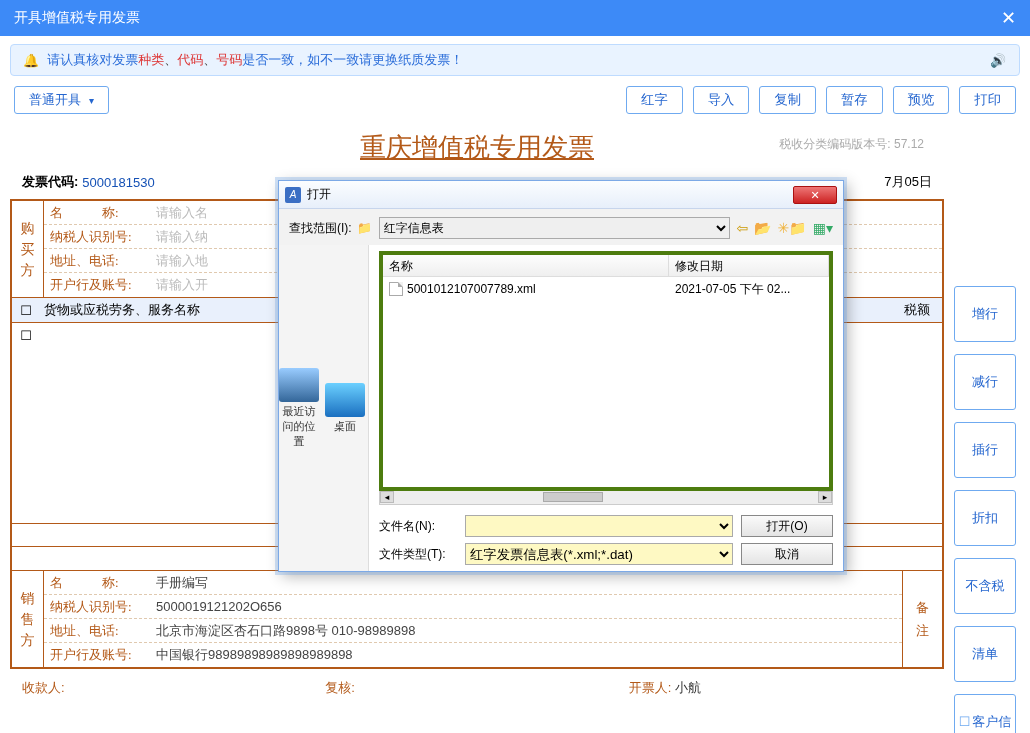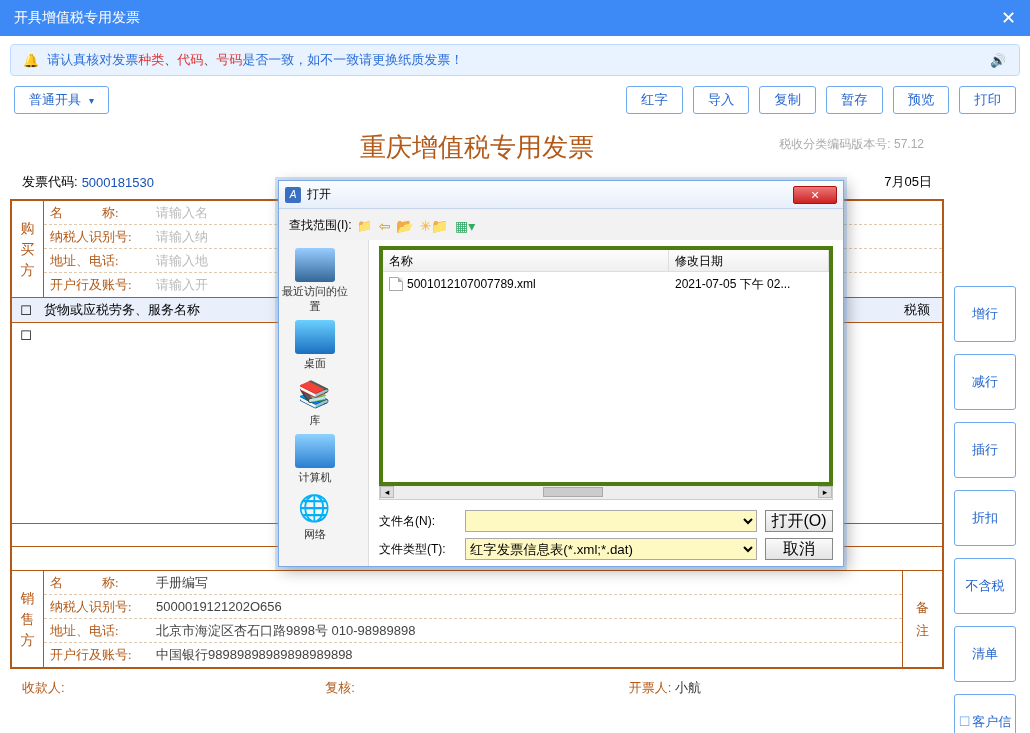--- a/index.html
+++ b/index.html
@@ -18,24 +18,24 @@
 
 
 .toolbar { display: flex; padding: 4px 14px 8px 14px; align-items: center; }
 .dd-btn { border: 1px solid #6faaf0; color: #2566cf; padding: 4px 14px; border-radius: 3px; background:#fff; display:flex; align-items:center; gap:8px; }
 .dd-btn .caret { font-size:10px; }
 .toolbar .spacer { flex:1; }
 .tbtn { border: 1px solid #6faaf0; color: #2566cf; background:#fff; padding: 4px 14px; border-radius:3px; margin-left:10px; }
 
 
 .invoice-wrap { position: relative; margin: 0 10px; }
-.invoice-title { text-align:center; color:#b35918; font-family: SimSun, serif; font-size: 26px; padding: 8px 0 4px 0; }
+.invoice-title { text-align:center; color:#b35918; font-family: SimSun, serif; font-size: 26px; padding: 8px 0 4px 0; text-decoration: underline; }
 .version-note { position:absolute; right:20px; top:14px; color:#aaa; font-size:12px; }
 .code-row { display:flex; align-items:center; padding: 4px 12px; }
-.code-row .lbl { font-weight:normal; }
+.code-row .lbl { font-weight:bold; }
 .code-row .val { color:#1551b5; margin-left:4px; }
 .code-row .date { margin-left:auto; }
 
 .inv-table { border: 2px solid #b35918; margin: 4px 0; }
 .buyer, .seller { display:flex; }
 .vlabel { width:32px; border-right:1px solid #b35918; display:flex; flex-direction:column; align-items:center; justify-content:center; color:#b35918; font-family:SimSun,serif; font-size:14px; padding:4px 0; }
 .vlabel span { display:block; line-height:1.5; }
 .fields { flex:1; }
 .frow { display:flex; border-bottom:1px dashed #e0c9af; height:24px; align-items:center; }
 .frow:last-child { border-bottom:none; }
@@ -65,21 +65,21 @@
 .sbtn { border:1px solid #6faaf0; color:#2566cf; background:#fff; padding:18px 0; text-align:center; border-radius:3px; font-size:13px; }
 .sbtn.chk2::before { content:"☐"; margin-right:2px; color:#6faaf0; }
 
 
 .filedlg { position:absolute; left:278px; top:180px; width:566px; background:#f2f2f2; border:1px solid #7ca9e6; box-shadow: 0 0 0 3px rgba(120,170,230,0.35), 4px 4px 14px rgba(0,0,0,.3); }
 .fd-title { height:28px; background: linear-gradient(#fbfdff,#e7effa); border-bottom:1px solid #c7d5ec; display:flex; align-items:center; padding:0 6px; font-size:12px; }
 .fd-title .aicon { width:16px; height:16px; background:#3b6fc4; color:#fff; font-size:10px; font-style:italic; text-align:center; line-height:16px; margin-right:6px; border-radius:2px; }
 .fd-title .winclose { margin-left:auto; width:44px; height:18px; background:linear-gradient(#e77,#c22); border:1px solid #a11; border-radius:2px; color:#fff; text-align:center; line-height:16px; font-size:11px; }
 
 .fd-body { display:flex; }
-.fd-places { width:90px; border-right:1px solid #ddd; background:#f4f4f4; padding:8px 0; display:flex; flex-direction:column; gap:6px; }
+.fd-places { width:90px; border-right:1px solid #ddd; background:#f4f4f4; padding:8px 0; display:flex; flex-direction:row; align-items:center; gap:6px; }
 .place { width:72px; text-align:center; font-size:11px; color:#333; cursor:pointer; }
 .place .picon { width:40px; height:34px; margin:0 auto 2px auto; display:flex; align-items:center; justify-content:center; font-size:26px; }
 .picon.recent { background:linear-gradient(#9cf,#369); border-radius:3px; }
 .picon.desktop { background:linear-gradient(#6bd0ff,#1a6fc0); border-radius:3px; }
 .picon.lib { color:#f0b33b; }
 .picon.pc { background:linear-gradient(#8fd1ff,#2a7fd0); border-radius:3px; }
 .picon.net { color:#3a9b3a; }
 
 .fd-main { flex:1; padding:6px 10px; background:#fff; }
 .fd-range { display:flex; align-items:center; gap:6px; font-size:12px; margin-bottom:4px; }
@@ -97,21 +97,21 @@
 .fileicon::after { content:""; position:absolute; right:-1px; top:-1px; border-top:5px solid #f2f2f2; border-left:5px solid #aaa; }
 .fd-scroll { height:14px; background:#eee; border:1px solid #ccc; border-top:none; position:relative; }
 .fd-scroll .thumb { position:absolute; left:36%; top:1px; width:60px; height:10px; background:#ccc; border:1px solid #aaa; }
 .fd-scroll .arr { position:absolute; top:0; width:14px; height:12px; background:#ddd; border:1px solid #bbb; font-size:9px; text-align:center; line-height:10px; }
 .fd-scroll .arr.l { left:0; } .fd-scroll .arr.r { right:0; }
 
 .fd-bottom { display:flex; flex-direction:column; gap:6px; padding-top:10px; font-size:12px; }
 .fd-brow { display:flex; align-items:center; gap:8px; }
 .fd-brow label { width:78px; }
 .fd-brow .inp { flex:1; height:22px; border:1px solid #aaa; background:#fef9c3; }
-.fd-btn { width:68px; height:22px; border:1px solid #888; background:linear-gradient(#fafafa,#e4e4e4); font-size:16px; }
+.fd-btn { width:92px; height:22px; border:1px solid #888; background:linear-gradient(#fafafa,#e4e4e4); font-size:12px; }
 
 .col-name { flex:1; }
 .col-date { width:160px; }
 </style>
 </head>
 <body>
 
 <div class="titlebar">
   <span>开具增值税专用发票</span>
   <span class="close-x">✕</span>
@@ -246,20 +246,21 @@
 <div class="filedlg">
   <div class="fd-title">
     <div class="aicon">A</div>
     <span>打开</span>
     <div class="winclose">✕</div>
   </div>
   <div style="padding:8px 10px 2px 10px;">
     <div class="fd-range">
       <label>查找范围(I):</label>
       <span style="color:#f0b33b;">📁</span>
+      <select><option>红字信息表</option></select>
       <div class="fd-toolicons">
         <span style="color:#c90;">⇦</span>
         <span style="color:#f0b33b;">📂</span>
         <span style="color:#f0b33b;">✳📁</span>
         <span>▦▾</span>
       </div>
     </div>
   </div>
   <div class="fd-body">
     <div class="fd-places">

